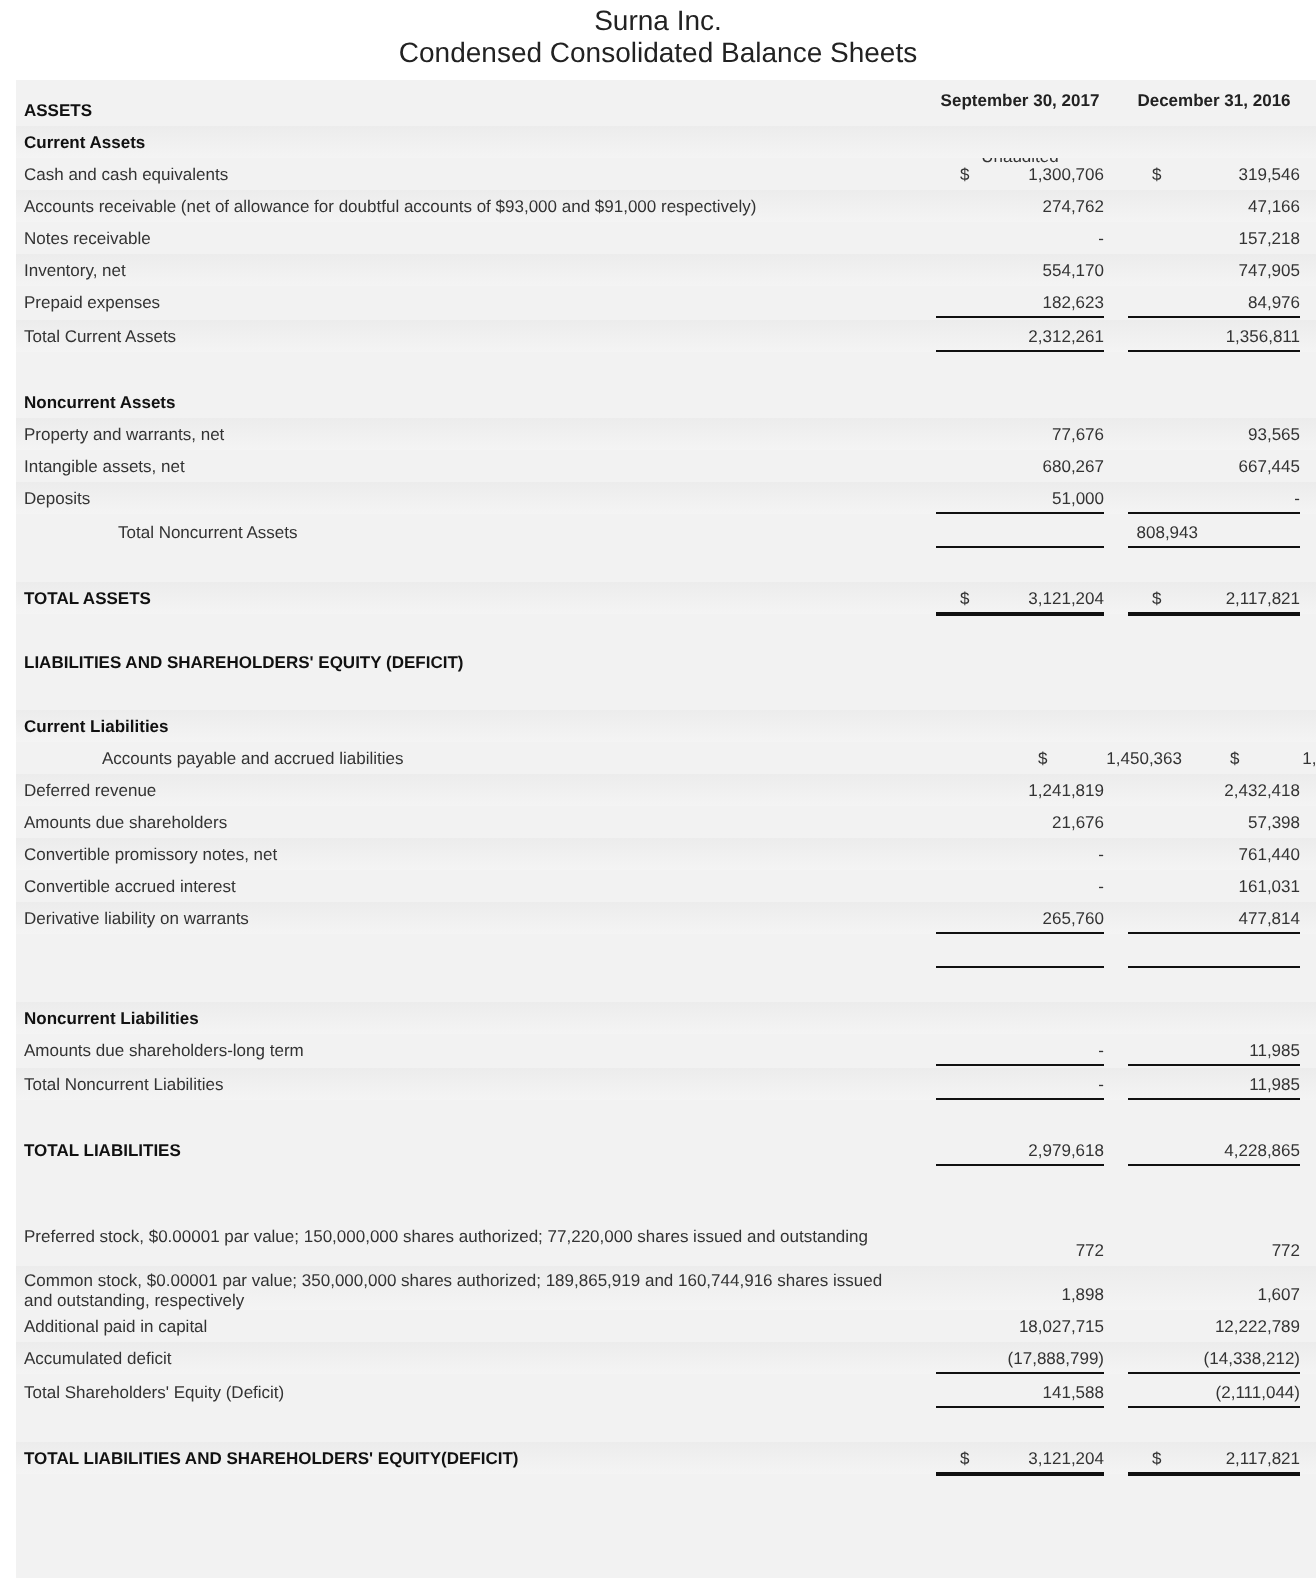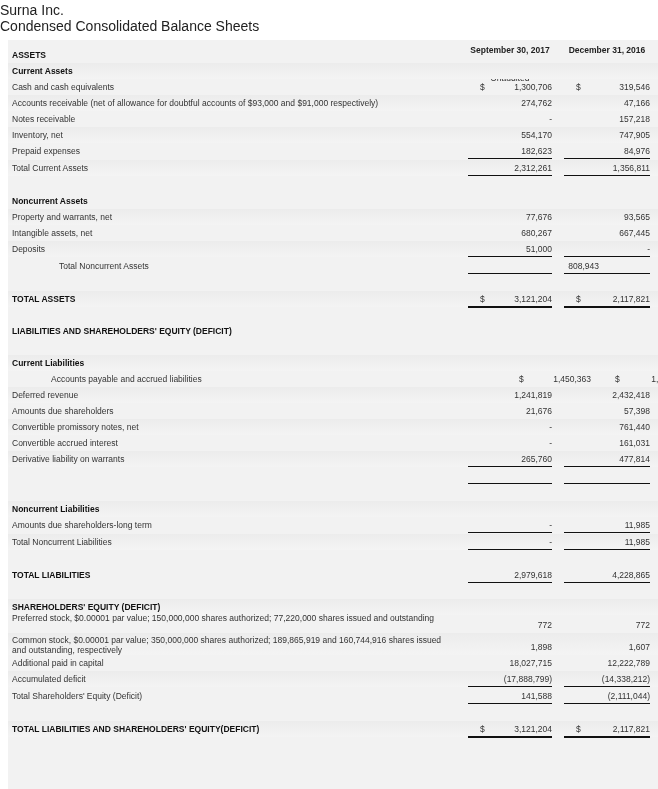--- a/index.html
+++ b/index.html
@@ -1,19 +1,19 @@
 <!DOCTYPE html>
 <html><head>
 <meta charset="utf-8">
 <style>
   * { box-sizing: border-box; margin: 0; padding: 0; }
   html, body { width: 658px; height: 789px; background: #ffffff; overflow: hidden; }
   body { font-family: "Liberation Sans", sans-serif; color: #222; position: relative; }
 
-  .title { position: absolute; left: 0; width: 658px; text-align: left; color: #222; }
+  .title { position: absolute; left: 0; width: 658px; text-align: center; color: #222; }
   .title.company { top: 2px; font-size: 14px; }
   .title.sheet { top: 18px; font-size: 14px; }
 
   .table-wrap {
     position: absolute; left: 8px; top: 40px; width: 650px; height: 749px;
     background: #f2f2f2;
   }
   .row {
     position: absolute; left: 0; width: 650px; height: 16px;
     font-size: 8.5px; line-height: 16px; color: #333;
@@ -193,23 +193,20 @@
     </div>
     <div class="ul1" style="top: 509px;"></div>
     <div class="ul2" style="top: 509px;"></div>
     <div class="row" style="top: 527px; height: 16px;">
       <span class="label bold">TOTAL LIABILITIES</span>
       <span class="cell c1" style="top: 0px;">2,979,618</span>
       <span class="cell c2" style="top: 0px;">4,228,865</span>
     </div>
     <div class="ul1" style="top: 542px;"></div>
     <div class="ul2" style="top: 542px;"></div>
-    <div class="row stripe" style="top: 559px; height: 16px;">
-      <span class="label bold">SHAREHOLDERS' EQUITY (DEFICIT)</span>
-    </div>
     <div class="row" style="top: 571px; height: 22px;">
       <span class="label wrap">Preferred stock, $0.00001 par value; 150,000,000 shares authorized; 77,220,000 shares issued and outstanding</span>
       <span class="cell c1" style="top: 6px;">772</span>
       <span class="cell c2" style="top: 6px;">772</span>
     </div>
     <div class="row stripe" style="top: 593px; height: 22px;">
       <span class="label wrap">Common stock, $0.00001 par value; 350,000,000 shares authorized; 189,865,919 and 160,744,916 shares issued and outstanding, respectively</span>
       <span class="cell c1" style="top: 6px;">1,898</span>
       <span class="cell c2" style="top: 6px;">1,607</span>
     </div>

